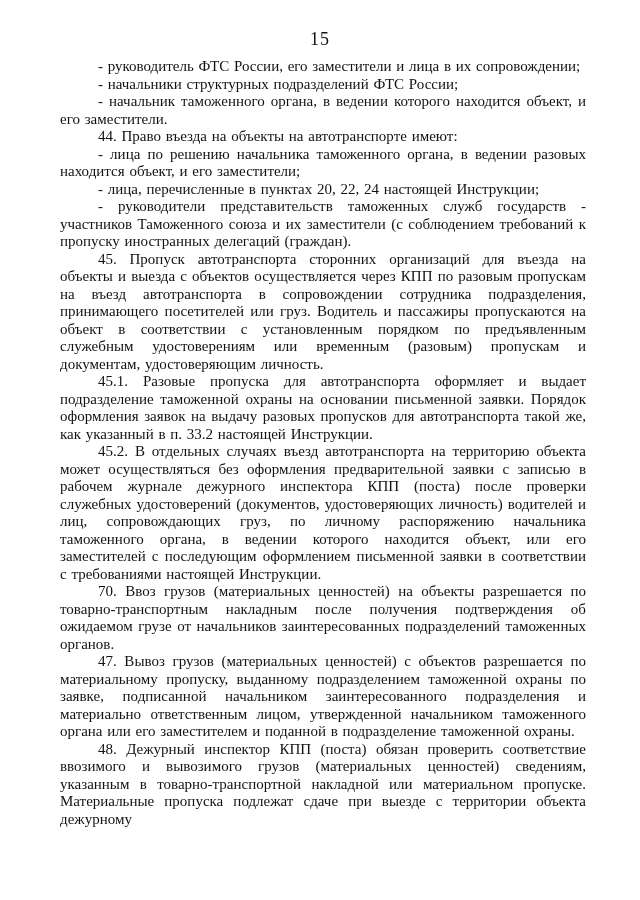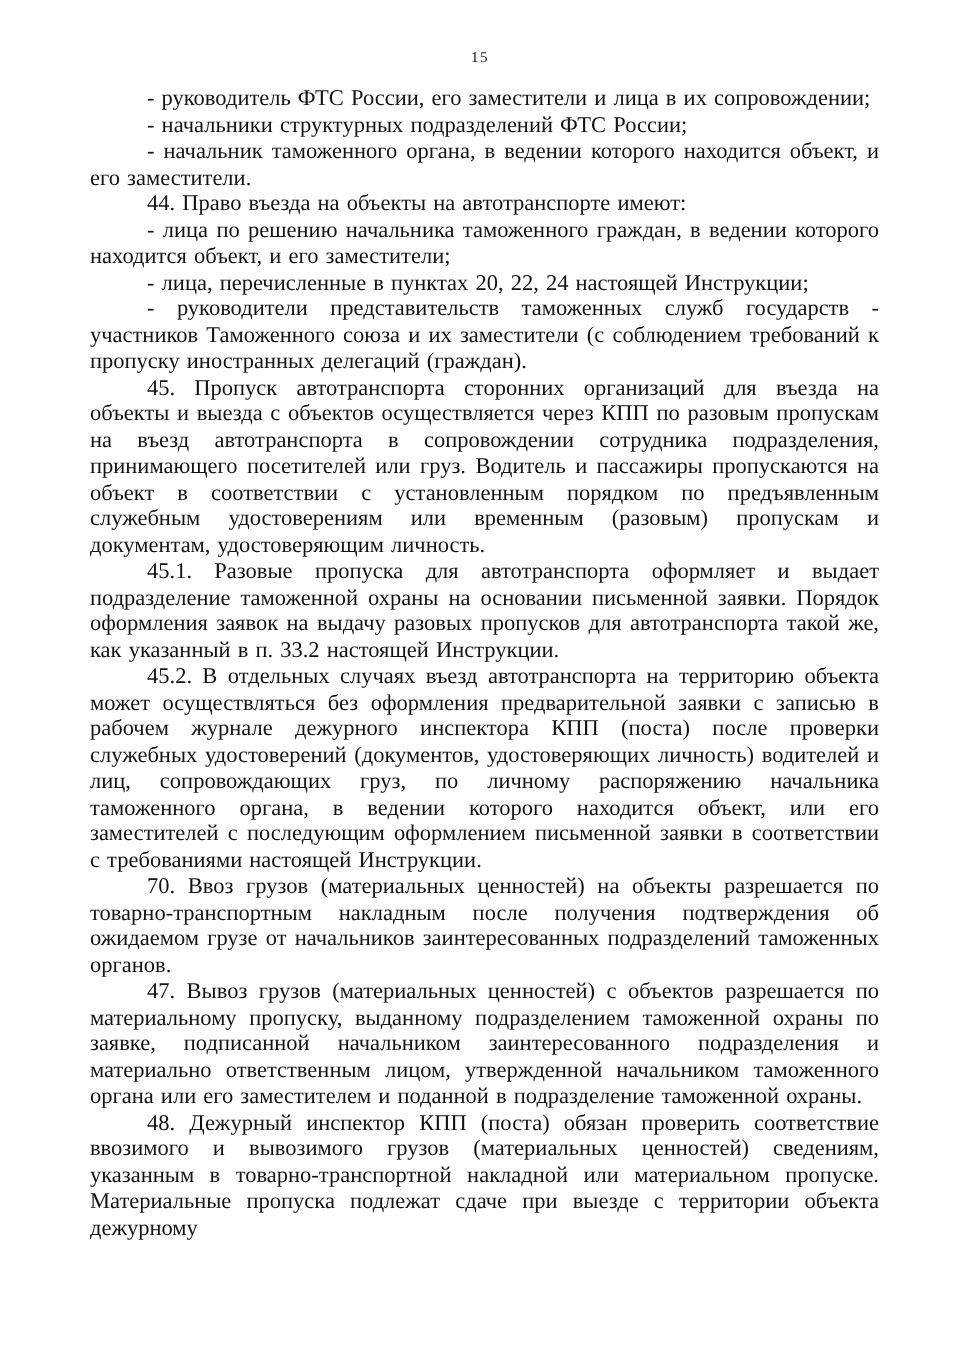--- a/index.html
+++ b/index.html
@@ -13,21 +13,21 @@
     height: 900px;
     background: #ffffff;
     color: #121212;
     font-family: "Liberation Serif", "DejaVu Serif", serif;
     overflow: hidden;
     box-sizing: border-box;
   }
   .page-number {
     padding-top: 31px;
     text-align: center;
-    font-size: 10px;
+    font-size: 18px;
     line-height: 16px;
     letter-spacing: 1px;
   }
   .content {
     margin: 11px 54px 0 60px;
     font-size: 15px;
     line-height: 17.5px;
     text-align: justify;
   }
   .content p {
@@ -41,21 +41,21 @@
 <body>
 
 <div class="page">
   <div class="page-number">15</div>
 
   <div class="content">
     <p>- руководитель ФТС России, его заместители и лица в их сопровождении;</p>
     <p>- начальники структурных подразделений ФТС России;</p>
     <p>- начальник таможенного органа, в ведении которого находится объект, и его заместители.</p>
     <p>44. Право въезда на объекты на автотранспорте имеют:</p>
-    <p>- лица по решению начальника таможенного граждан, в ведении которого находится объект, и его заместители;</p>
+    <p>- лица по решению начальника таможенного органа, в ведении разовых находится объект, и его заместители;</p>
     <p>- лица, перечисленные в пунктах 20, 22, 24 настоящей Инструкции;</p>
     <p>- руководители представительств таможенных служб государств - участников Таможенного союза и их заместители (с соблюдением требований к пропуску иностранных делегаций (граждан).</p>
     <p>45. Пропуск автотранспорта сторонних организаций для въезда на объекты и выезда с объектов осуществляется через КПП по разовым пропускам на въезд автотранспорта в сопровождении сотрудника подразделения, принимающего посетителей или груз. Водитель и пассажиры пропускаются на объект в соответствии с установленным порядком по предъявленным служебным удостоверениям или временным (разовым) пропускам и документам, удостоверяющим личность.</p>
     <p>45.1. Разовые пропуска для автотранспорта оформляет и выдает подразделение таможенной охраны на основании письменной заявки. Порядок оформления заявок на выдачу разовых пропусков для автотранспорта такой же, как указанный в п. 33.2 настоящей Инструкции.</p>
     <p>45.2. В отдельных случаях въезд автотранспорта на территорию объекта может осуществляться без оформления предварительной заявки с записью в рабочем журнале дежурного инспектора КПП (поста) после проверки служебных удостоверений (документов, удостоверяющих личность) водителей и лиц, сопровождающих груз, по личному распоряжению начальника таможенного органа, в ведении которого находится объект, или его заместителей с последующим оформлением письменной заявки в соответствии с требованиями настоящей Инструкции.</p>
     <p>70. Ввоз грузов (материальных ценностей) на объекты разрешается по товарно-транспортным накладным после получения подтверждения об ожидаемом грузе от начальников заинтересованных подразделений таможенных органов.</p>
     <p>47. Вывоз грузов (материальных ценностей) с объектов разрешается по материальному пропуску, выданному подразделением таможенной охраны по заявке, подписанной начальником заинтересованного подразделения и материально ответственным лицом, утвержденной начальником таможенного органа или его заместителем и поданной в подразделение таможенной охраны.</p>
     <p>48. Дежурный инспектор КПП (поста) обязан проверить соответствие ввозимого и вывозимого грузов (материальных ценностей) сведениям, указанным в товарно-транспортной накладной или материальном пропуске. Материальные пропуска подлежат сдаче при выезде с территории объекта дежурному</p>
   </div>
 </div>

